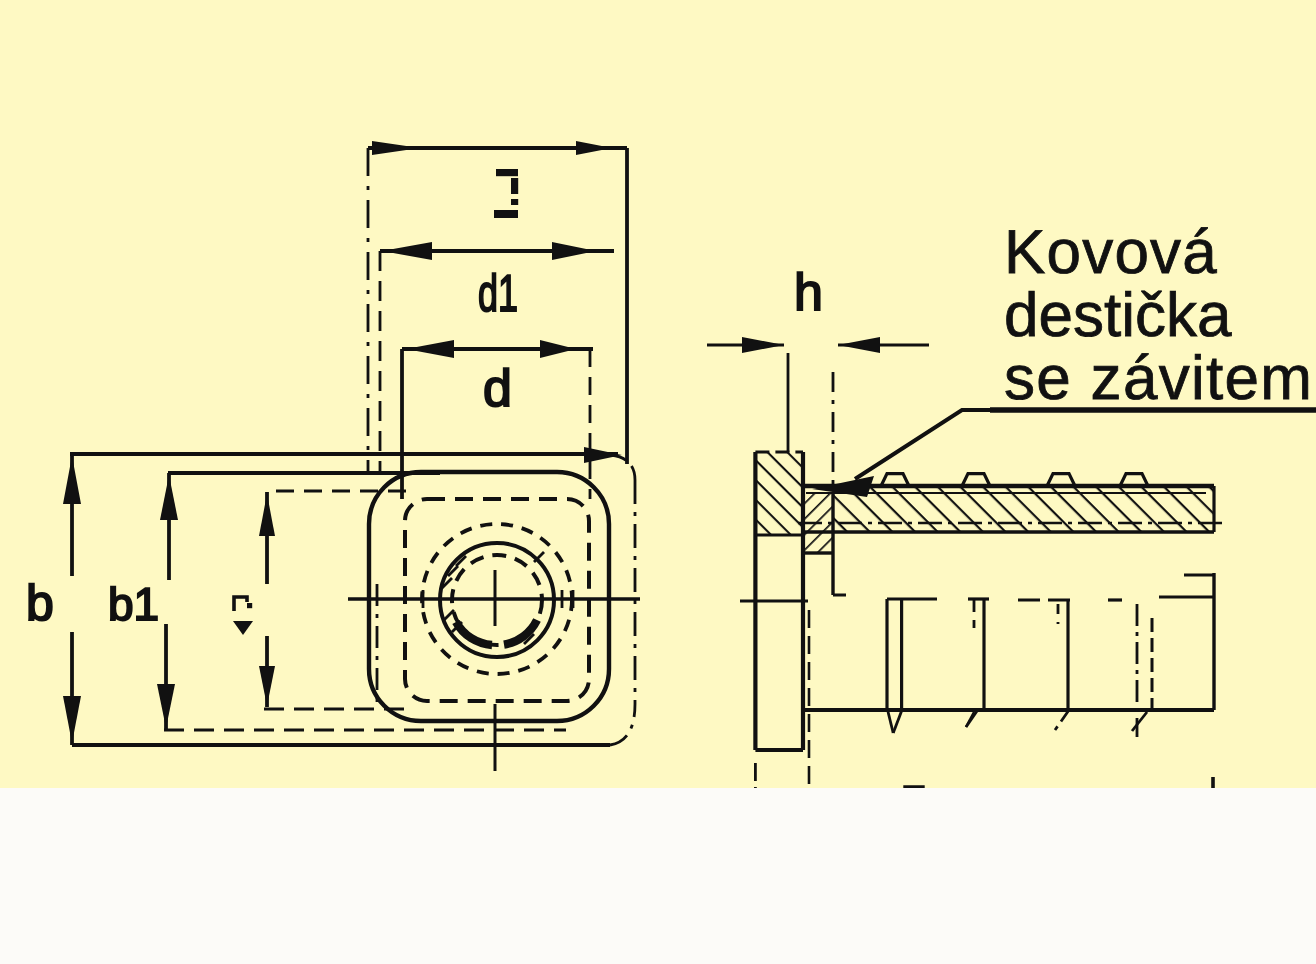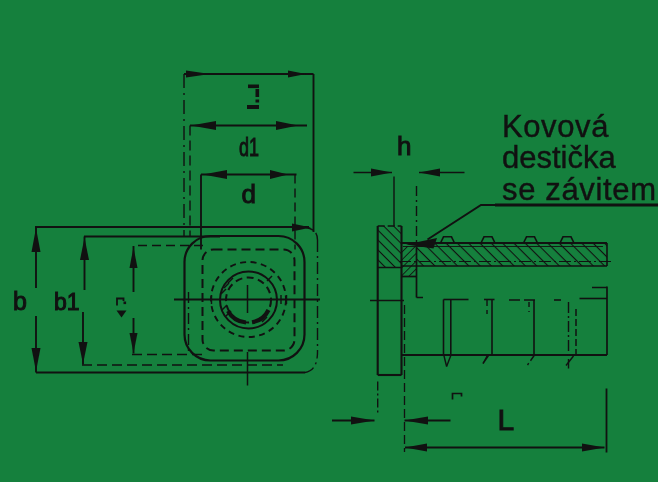--- a/index.html
+++ b/index.html
@@ -1,16 +1,16 @@
 <!DOCTYPE html>
 <html><head>
 <meta charset="utf-8">
 <style>
   html,body{margin:0;padding:0;background:#fcfbf8;}
-  #page{position:relative;width:658px;height:482px;background:#15803d;overflow:hidden;}
+  #page{position:relative;width:658px;height:394px;background:#fef9c3;overflow:hidden;}
   svg{position:absolute;left:0;top:0;}
   text{font-family:"Liberation Sans",sans-serif;fill:#111111;}
   .tt{stroke:#111111;stroke-width:0.4px;}
 </style>
 </head>
 <body>
 <div id="page">
 <svg width="658" height="482" viewBox="0 0 658 482">
 <defs>
   <pattern id="hb" width="8" height="8" patternUnits="userSpaceOnUse" patternTransform="rotate(45)">

